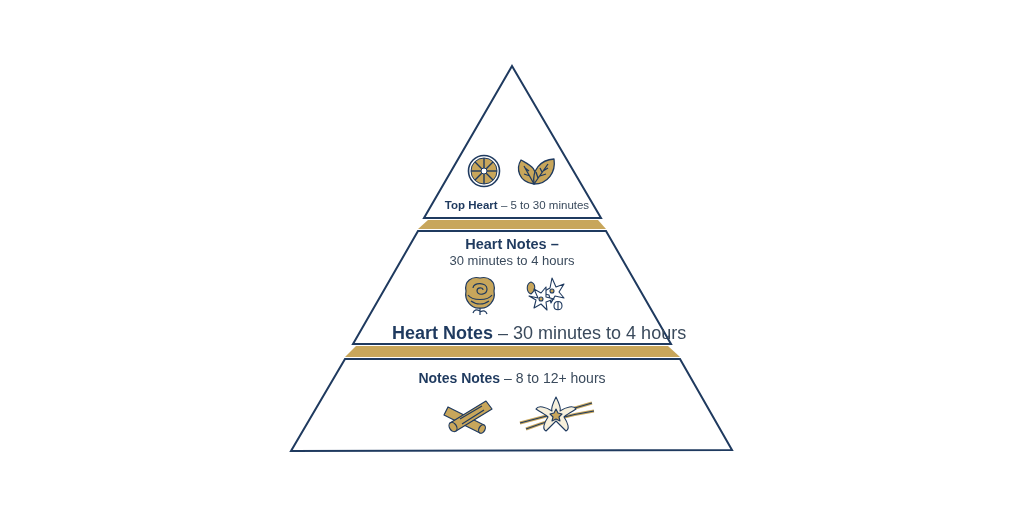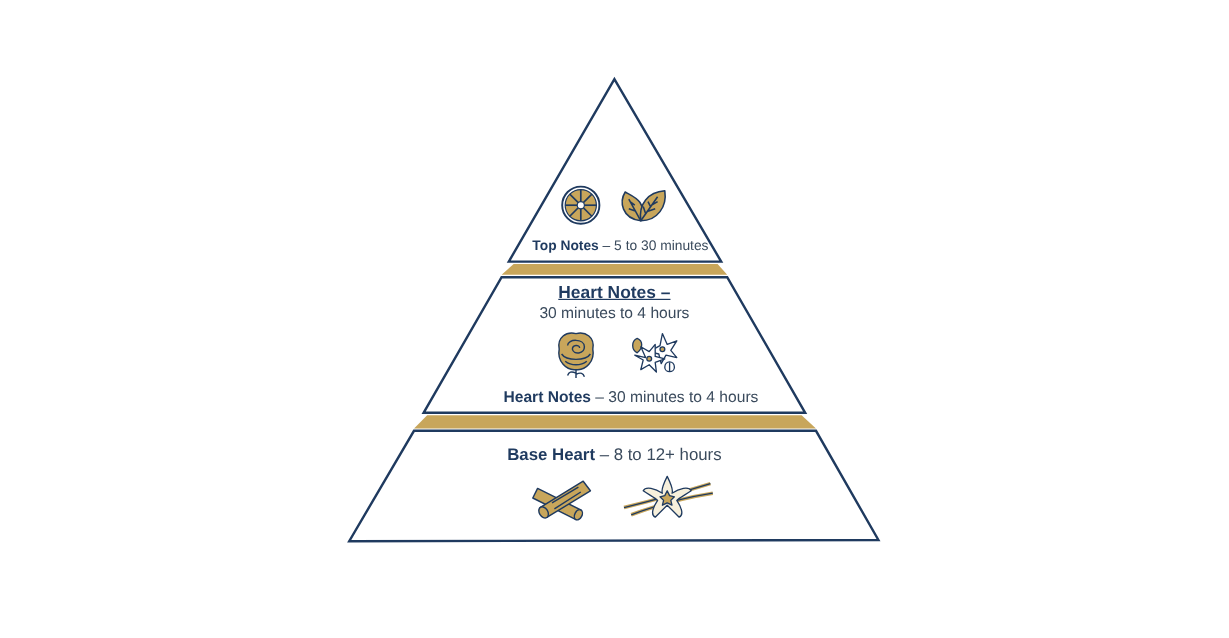--- a/index.html
+++ b/index.html
@@ -2,23 +2,23 @@
 <html><head>
   <meta charset="utf-8">
   <style>
     html, body { margin: 0; padding: 0; background: #ffffff; }
     body { width: 1024px; height: 532px; position: relative; overflow: hidden;
            font-family: "Liberation Sans", "DejaVu Sans", sans-serif; }
     #diagram { position: absolute; left: 0; top: 0; width: 1024px; height: 532px; }
     .label { position: absolute; white-space: nowrap; color: #3a4a5c; text-align: center; }
     .label b { color: #1f3a5f; font-weight: bold; }
     .t-top { left: 437px; top: 199px; width: 160px; font-size: 11.5px; }
-    .t-heart-title { left: 412px; top: 236px; width: 200px; font-size: 14.5px; font-weight: bold; color: #1f3a5f; text-decoration: underline; }
+    .t-heart-title { left: 412px; top: 236px; width: 200px; font-size: 14.5px; font-weight: bold; color: #1f3a5f; }
     .t-heart-sub { left: 412px; top: 253px; width: 200px; font-size: 13px; }
-    .t-heart-bottom { left: 392px; top: 323px; width: 240px; font-size: 13px; text-align: right; }
+    .t-heart-bottom { left: 392px; top: 323px; width: 240px; font-size: 18px; text-align: right; }
     .t-base { left: 402px; top: 370px; width: 220px; font-size: 14px; }
   </style>
 </head>
 <body>
 
 <svg id="diagram" viewBox="0 0 1024 532" width="1024" height="532" xmlns="http://www.w3.org/2000/svg">
 
   <polygon points="428,220 598,220 606,229 418,229" fill="#C8A65B"></polygon>
   <polygon points="356,346 668,346 680,357 345,357" fill="#C8A65B"></polygon>
 
@@ -77,25 +77,25 @@
     <path d="M-36,8 C-20,4 10,-4 36,-12" fill="none" stroke="#C8A65B" stroke-width="3"></path>
     <path d="M-36,8 C-20,4 10,-4 36,-12" fill="none"></path>
     <path d="M-30,14 C-14,8 12,0 38,-4" fill="none" stroke="#C8A65B" stroke-width="3"></path>
     <path d="M-30,14 C-14,8 12,0 38,-4" fill="none"></path>
     <path d="M0,-18 C4,-10 5,-6 4,-4 C10,-8 18,-10 20,-6 C14,-2 10,0 8,2 C12,8 14,14 10,16 C6,12 2,8 0,6 C-2,8 -6,12 -10,16 C-14,14 -12,8 -8,2 C-10,0 -14,-2 -20,-6 C-18,-10 -10,-8 -4,-4 C-5,-6 -4,-10 0,-18 Z" fill="#F7F0DC"></path>
     <path d="M0,-6 L2,-2 L6,-1 L3,2 L4,6 L0,4 L-4,6 L-3,2 L-6,-1 L-2,-2 Z" fill="#C8A65B"></path>
   </g>
 </svg>
 
 <div class="label t-top">
-  <b>Top Notes</b><span> – </span><span>5 to 30 minutes</span>
+  <b>Top Heart</b><span> – </span><span>5 to 30 minutes</span>
 </div>
 
 <div class="label t-heart-title">Heart Notes –</div>
 <div class="label t-heart-sub">30 minutes to 4 hours</div>
 
 <div class="label t-heart-bottom">
   <b>Heart Notes</b><span> – </span><span>30 minutes to 4 hours</span>
 </div>
 
 <div class="label t-base">
-  <b>Base Heart</b><span> – </span><span>8 to 12+ hours</span>
+  <b>Notes Notes</b><span> – </span><span>8 to 12+ hours</span>
 </div>
 
 </body></html>

